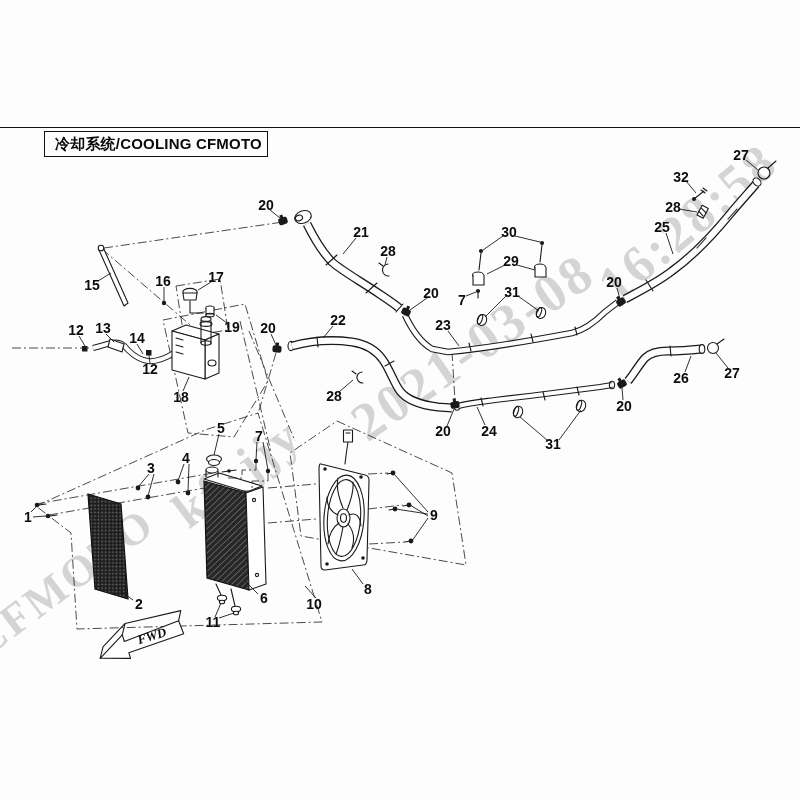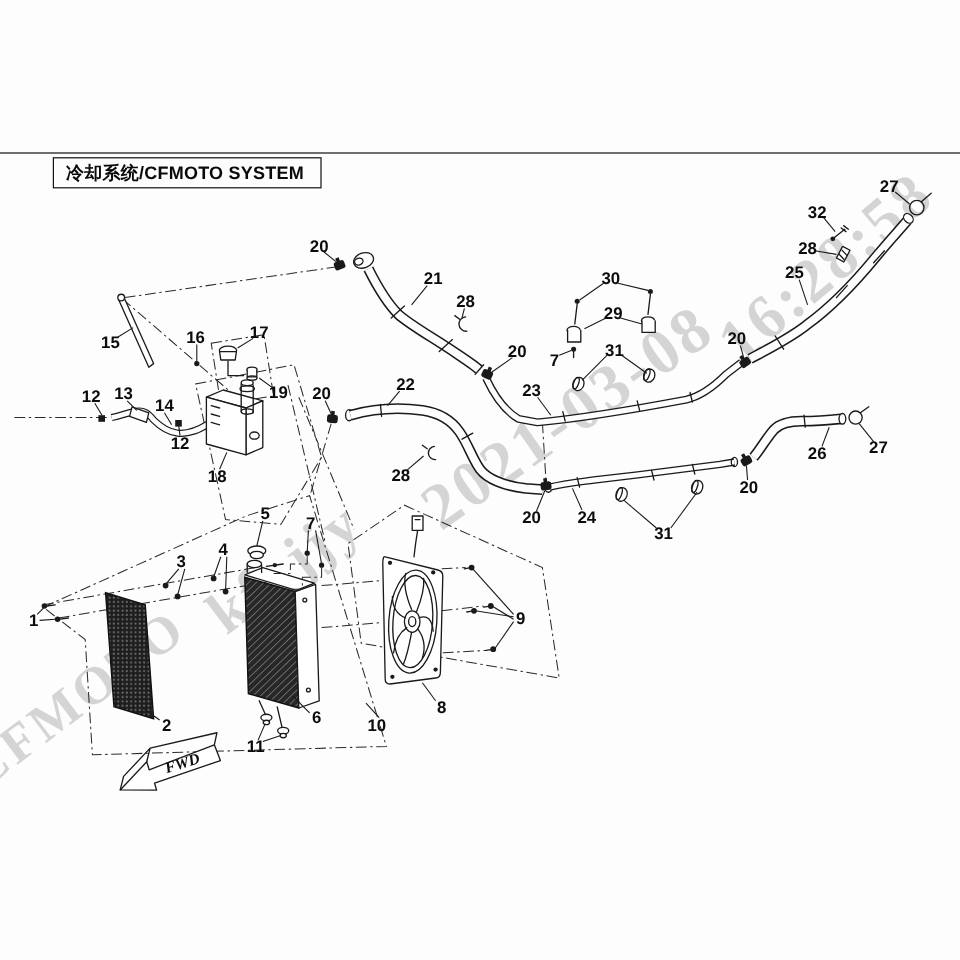--- a/index.html
+++ b/index.html
@@ -402,14 +402,14 @@
         <text x="512" y="292" dy="0.35em" class="callout">31</text>
         <line x1="547" y1="440" x2="520" y2="417" class="leader"></line>
         <line x1="559" y1="440" x2="581" y2="410" class="leader"></line>
         <text x="553" y="444" dy="0.35em" class="callout">31</text>
         <line x1="686" y1="181" x2="696" y2="193" class="leader"></line>
         <text x="681" y="177" dy="0.35em" class="callout">32</text>
       </g>
   </svg>
 
   <div id="top-rule"></div>
-  <div id="title-box">冷却系统/CFMOTO SYSTEM</div>
+  <div id="title-box">冷却系统/COOLING CFMOTO</div>
 </div>
 
 </body></html>

